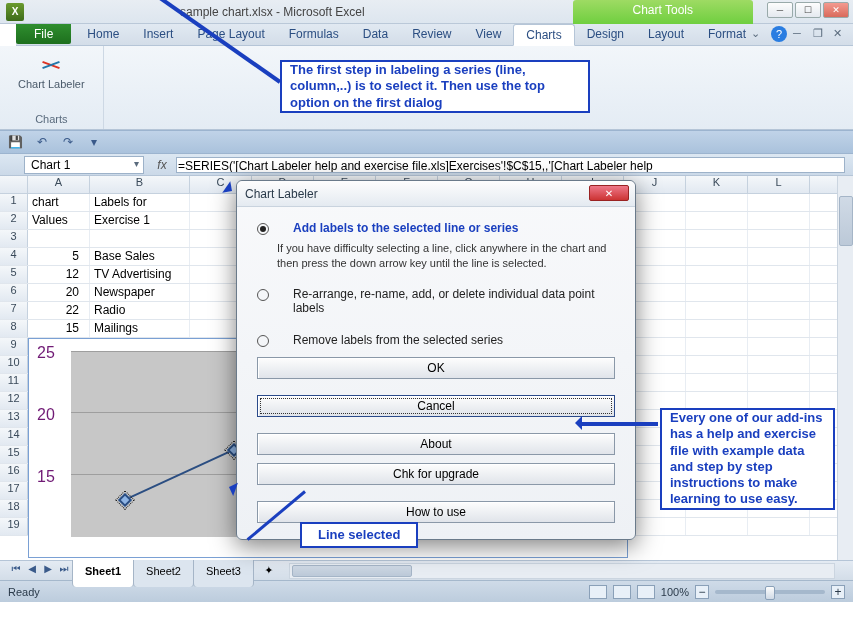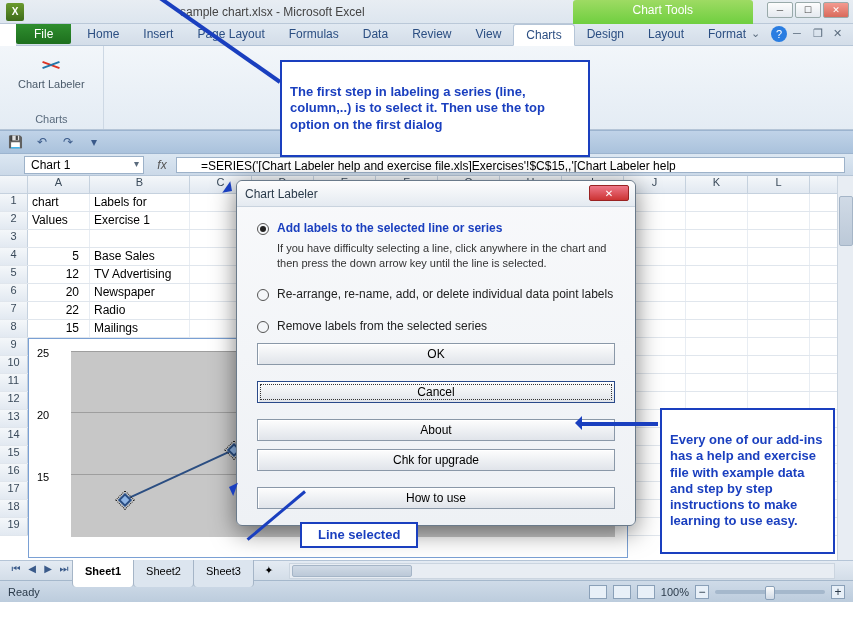--- a/index.html
+++ b/index.html
@@ -34,62 +34,62 @@
 
   
   .qat-row { height: 24px; background: linear-gradient(#c0d3e8,#aac2dc); border-top:1px solid #9cb4cf; border-bottom:1px solid #9cb4cf; display:flex; align-items:center; padding:0 6px; gap:6px; font-size:12px;}
   .qat-btn { width:20px; height:18px; display:flex; align-items:center; justify-content:center; cursor:pointer; color:#3a5a8a;}
 
   
   .namebox-row { height: 22px; background: linear-gradient(#dce7f2,#cbd9e8); display:flex; align-items:center; border-bottom:1px solid #b5c5d7; font-size:12px;}
   .name-box { width:120px; height:18px; background:#fff; border:1px solid #9db2c9; margin:0 4px 0 24px; padding:1px 22px 1px 6px; position:relative;}
   .name-box::after{content:"▾"; position:absolute; right:4px; top:1px; font-size:10px; color:#5a6b7d;}
   .fx-label { width:20px; text-align:center; font-style:italic; color:#555; margin:0 4px;}
-  .formula-bar { flex:1; height:16px; background:#fff; border:1px solid #9db2c9; margin-right:8px; padding:1px 24px; white-space:nowrap; overflow:hidden;}
+  .formula-bar { flex:1; height:16px; background:#fff; border:1px solid #9db2c9; margin-right:8px; padding:1px 1px; white-space:nowrap; overflow:hidden;}
 
   
   .grid { position:relative; height: 384px; background:#fff; overflow:hidden;}
   .col-headers { display:flex; height:18px; background:linear-gradient(#f4f7fa,#e2e9f1); border-bottom:1px solid #c5d1de;}
   .corner { width:28px; border-right:1px solid #c5d1de; background:linear-gradient(#f4f7fa,#e2e9f1);}
   .col-h { width:62px; text-align:center; font-size:11px; color:#3a4a5a; border-right:1px solid #c5d1de;}
   .rows { }
   .row { display:flex; height:18px; border-bottom:1px solid #e0e6ed;}
   .row-h { width:28px; background:linear-gradient(#f4f7fa,#e2e9f1); border-right:1px solid #c5d1de; font-size:11px; color:#3a4a5a; text-align:center;}
   .cell { width:62px; border-right:1px solid #e8edf3; font-size:12px; padding:1px 4px; text-align:left;}
   .cell.num { text-align:right; padding-right:10px;}
   .scroll-v { position:absolute; right:0; top:0; bottom:0; width:16px; background:#e8edf3; border-left:1px solid #cbd5e0;}
   .scroll-thumb-v { position:absolute; top:20px; width:14px; left:1px; height:50px; background:linear-gradient(#d0dae6,#bcc9d8); border:1px solid #a5b5c7; border-radius:2px;}
 
   
   .embedded-chart { position:absolute; left:28px; top:162px; width:600px; height:220px; background:#fff; border:1px solid #7aa0d4;}
   .plot-area { position:absolute; left:42px; top:12px; right:12px; bottom:20px; background:#c7c7c7;}
   .gridline { position:absolute; left:0; right:0; height:1px; background:#9e9e9e;}
-  .ytick { position:absolute; left:8px; font-size:11px; color:#000000; transform:translateY(-50%);}
+  .ytick { position:absolute; left:8px; font-size:16px; color:#701a75; transform:translateY(-50%);}
   .chart-line { position:absolute; left:42px; top:12px; right:12px; bottom:20px; }
   .marker { position:absolute; width:10px; height:10px; border:2px solid #2b4e82; background:#8fb5e5; transform:translate(-50%,-50%) rotate(45deg);}
   .marker::after { content:""; position:absolute; inset:-4px; border:1px dotted #222;}
   svg.line { position:absolute; left:0; top:0; width:100%; height:100%;}
 
   
   .dialog { position:absolute; left:236px; top:180px; width:400px; background:linear-gradient(#f8f9fb,#eef1f5); border:1px solid #6a7a8a; border-radius:6px; box-shadow:0 6px 24px rgba(0,0,0,0.5); font-size:12px;}
   .dlg-title { height:26px; background:linear-gradient(#fdfdfd,#e4eaf1); border-bottom:1px solid #c9d3de; border-radius:6px 6px 0 0; display:flex; align-items:center; padding:0 8px; color:#2a3a4a; position:relative;}
   .dlg-close { position:absolute; right:6px; top:4px; width:40px; height:16px; background:linear-gradient(#e78,#c33); border:1px solid #922; border-radius:2px; color:#fff; font-size:10px; display:flex; align-items:center; justify-content:center; cursor:pointer;}
   .dlg-body { padding:14px 20px 16px 20px;}
-  .radio-row { display:flex; align-items:flex-start; gap:8px; margin-bottom:6px;}
+  .radio-row { display:flex; align-items:flex-start; gap:24px; margin-bottom:6px;}
   .radio { width:12px; height:12px; border:1px solid #555; border-radius:50%; margin-top:2px; position:relative; flex-shrink:0;}
   .radio.checked::after{content:""; position:absolute; inset:2px; background:#222; border-radius:50%;}
   .radio-label { color:#222;}
   .radio-label.bold { font-weight:bold; color:#1a3fbf;}
   .hint { margin:4px 0 16px 20px; font-size:11px; color:#333; line-height:1.35;}
   .dlg-buttons { display:flex; justify-content:center; gap:16px; margin-top:10px; flex-wrap:wrap;flex-direction:column;}
   .dlg-btn { min-width:84px; height:22px; background:linear-gradient(#fdfdfd,#e0e4ea); border:1px solid #8a98a8; font-size:12px; cursor:pointer; box-shadow:1px 1px 0 #fff inset;}
   .dlg-btn.default { border:1px solid #2a4a8a; outline:1px dotted #333; outline-offset:-4px;}
 
   
-  .annotation { position:absolute; background:#fff; border:2px solid #1a3fbf; padding:22px 8px; font-size:13px; color:#1a3fbf; font-weight:bold; line-height:1.25;}
+  .annotation { position:absolute; background:#fff; border:2px solid #1a3fbf; padding:0 8px; font-size:13px; color:#1a3fbf; font-weight:bold; line-height:1.25;}
   .arrow-line { position:absolute; background:#1a3fbf;}
   .arrow-head { position:absolute; width:0; height:0; border:7px solid transparent;}
 
   
   .sheet-tab-row { height:20px; background:linear-gradient(#e4ebf3,#d3dde8); border-top:1px solid #b5c5d7; display:flex; align-items:center; font-size:11px; padding-left:8px; gap:0;}
   .nav-btn { width:16px; height:16px; color:#3a5a8a; text-align:center; cursor:pointer; font-size:10px;}
   .sheet-tab { padding:10px 12px; background:#fff; border:1px solid #a5b5c7; border-bottom:none; border-radius:0 0 4px 4px; margin-right:-1px; cursor:pointer;}
   .sheet-tab.active { background:#fff; font-weight:bold;}
   .sheet-tab.inactive { background:#dce5ef;}
   .insert-sheet { width:20px; height:16px; margin-left:6px; cursor:pointer; display:flex; align-items:center; justify-content:center;}

